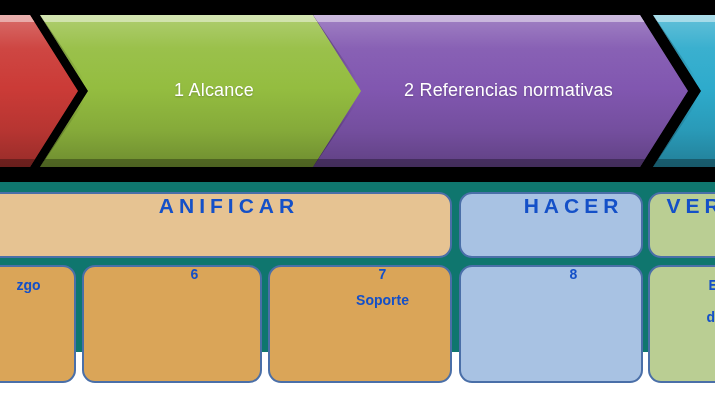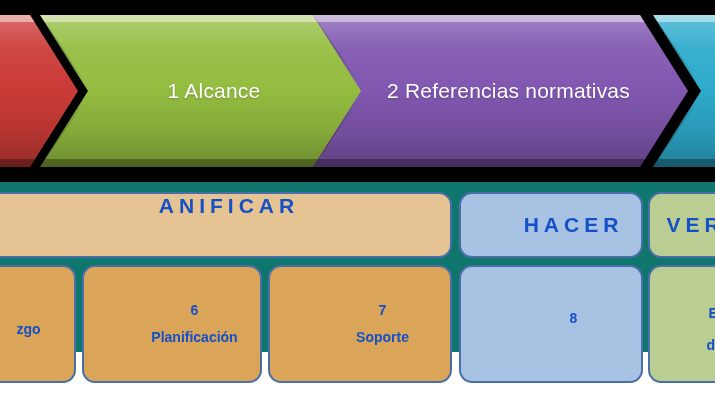--- a/index.html
+++ b/index.html
@@ -39,33 +39,33 @@
   }
   
   .chev .notch-shadow{
     position:absolute;left:0;top:0;width:56px;height:100%;
     background:linear-gradient(to right, rgba(0,0,0,.42), rgba(0,0,0,0) 78%);
     clip-path:polygon(0 0, 52px 50%, 0 100%, 0 100%);
   }
   .chev-label{
     position:absolute;inset:0;
     display:flex;align-items:center;justify-content:center;
-    color:#ffffff;font-size:21px;line-height:1.28;text-align:center;
+    color:#ffffff;font-size:18px;line-height:1.28;text-align:center;
     letter-spacing:.2px;
     text-shadow:0 1px 2px rgba(0,0,0,.22);
     padding-left:34px;padding-right:18px;box-sizing:border-box;
     pointer-events:none;
   }
 
   
   .grid{position:absolute;left:0;top:182px;width:715px;height:170px;background:#0f766e;}
   .box{
     position:absolute;box-sizing:border-box;
     border:2px solid #4A6FA8;border-radius:13px;
-    display:flex;flex-direction:column;align-items:center;justify-content:center;
+    display:flex;flex-direction:column;align-items:center;justify-content:flex-start;
     color:#1450C8;font-weight:bold;text-align:center;
     overflow:hidden;
     padding-left:45px;
   }
   .phase{font-size:21px;letter-spacing:5px;}
   .phase.cutleft{justify-content:flex-start;}
   .num{font-size:14px;line-height:1.1;margin-bottom:10px;}
   .nm{font-size:14px;line-height:1.16;padding:0 4px;}
   .c-tan{background:#E6C392;}
   .c-org{background:#DAA558;}
@@ -126,21 +126,20 @@
       <span>VERIFICAR</span>
     </div>
 
     <div class="box c-org" style="left:-64px;top:83px;width:140px;height:118px;">
       <span class="num"></span>
       <span class="nm">zgo</span>
     </div>
 
     <div class="box c-org" style="left:82px;top:83px;width:180px;height:118px;">
       <span class="num">6</span>
-      <span class="nm">Planificación</span>
     </div>
 
     <div class="box c-org" style="left:268px;top:83px;width:184px;height:118px;">
       <span class="num">7</span>
       <span class="nm">Soporte</span>
     </div>
 
     <div class="box c-blu" style="left:459px;top:83px;width:184px;height:118px;">
       <span class="num">8</span>
     </div>

